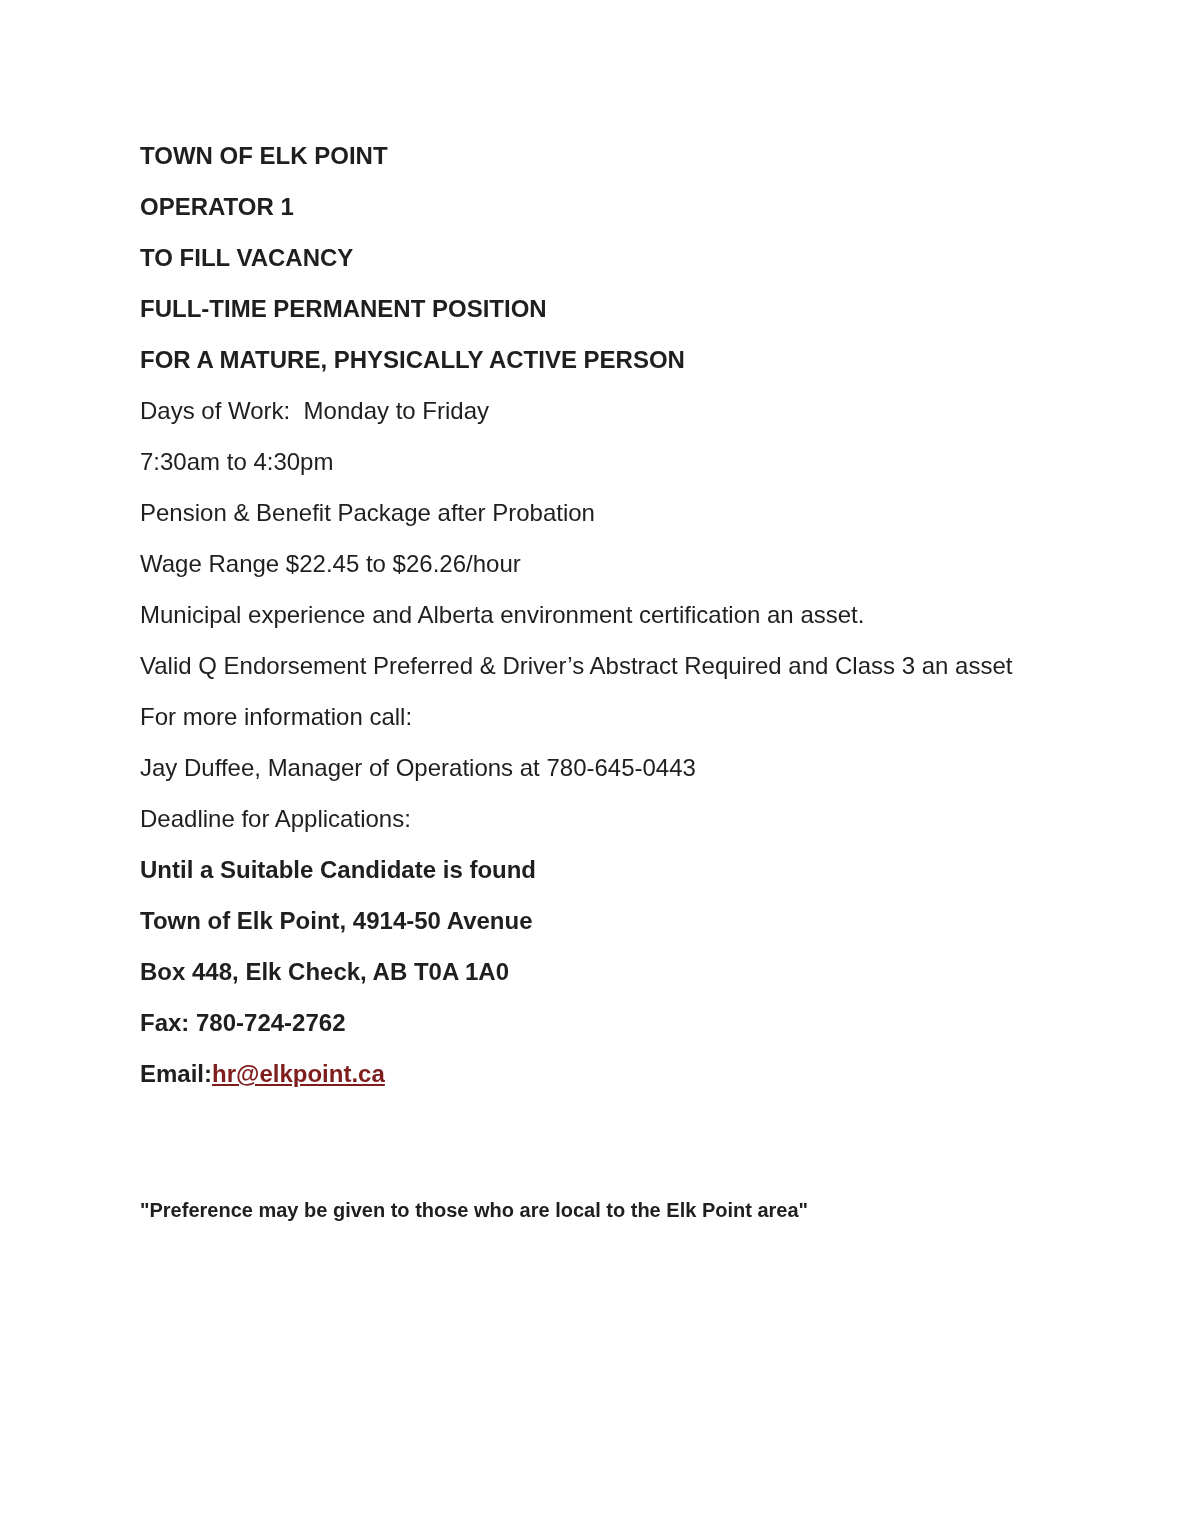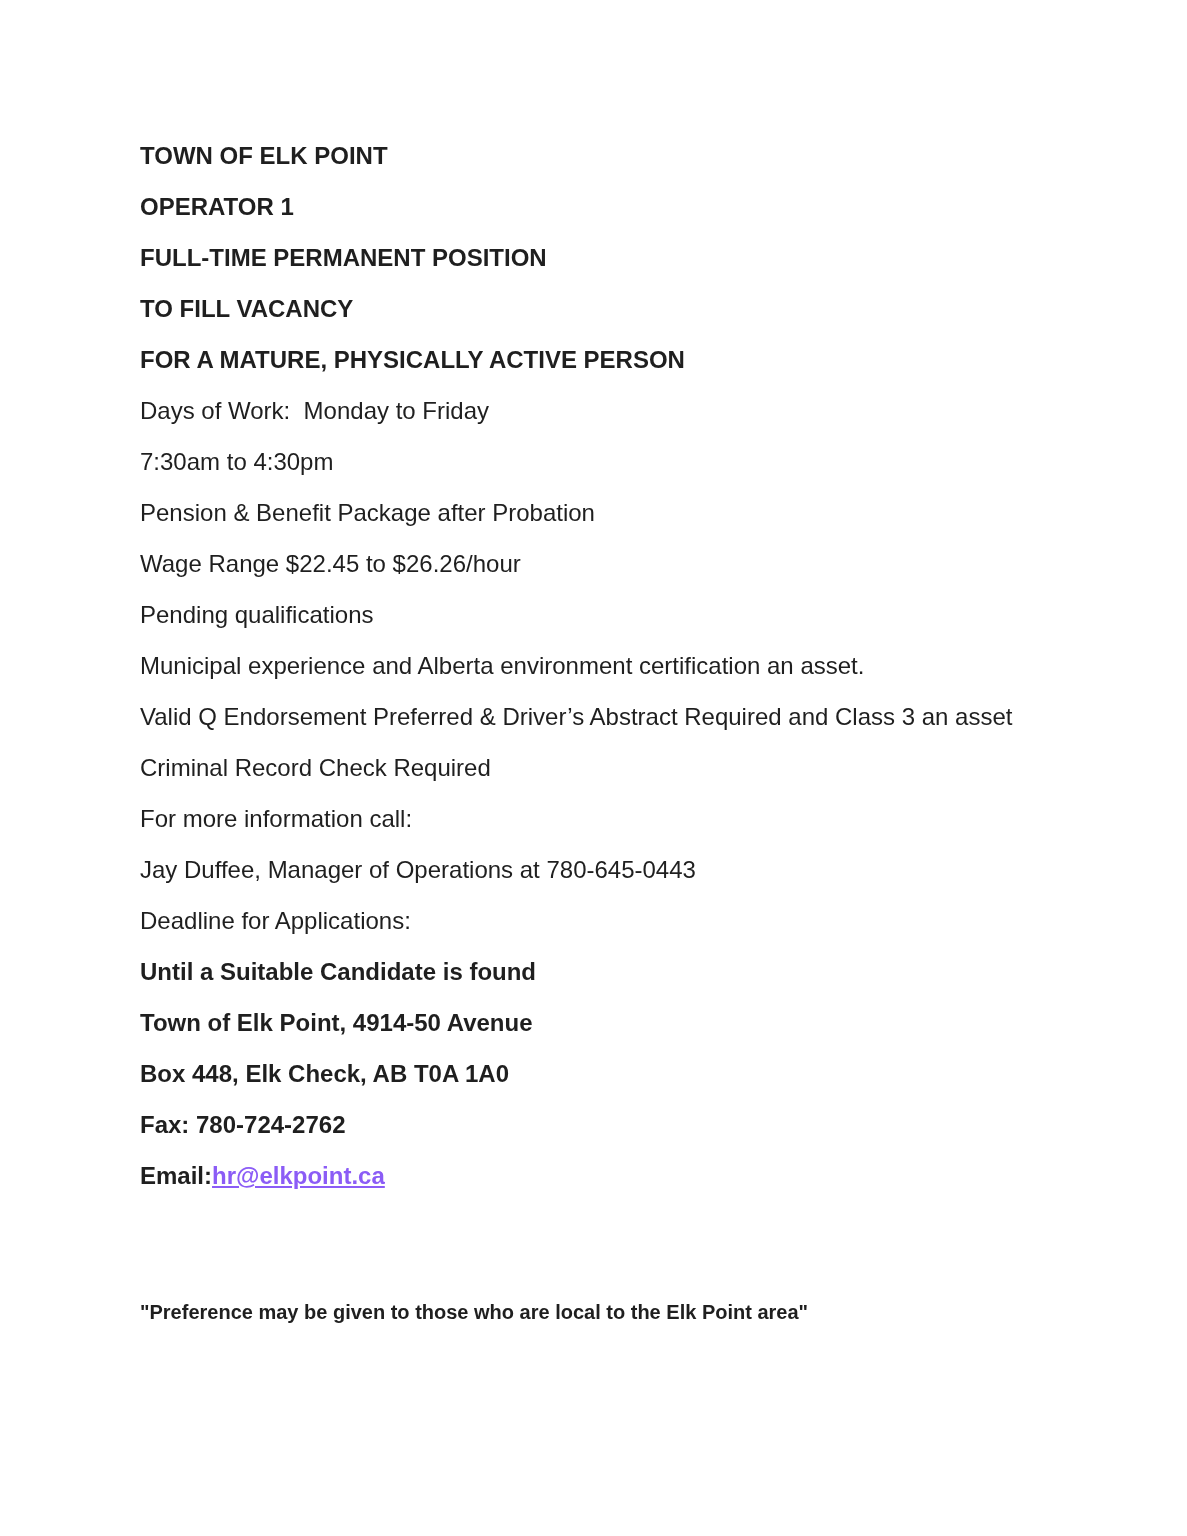--- a/index.html
+++ b/index.html
@@ -23,50 +23,48 @@
     font-size: 24px;
     line-height: 30px;
     white-space: pre-wrap;
     color: #1f1f1f;
   }
   .bold { font-weight: bold; }
   .underline { }
   .email-line { font-weight: bold; }
   .email-label { }
   a.email-link {
-    color: #8b5cf6;
+    color: #7f1d1d;
     font-weight: bold;
     cursor: pointer;
   }
   p.footer-note {
     margin-top: 108px;
     font-size: 20px;
     line-height: 26px;
     font-weight: 600;
   }
 </style>
 </head>
 <body>
 
 <div class="page">
 
   <p class="bold">TOWN OF ELK POINT</p>
   <p class="bold">OPERATOR 1</p>
+  <p class="bold">TO FILL VACANCY</p>
   <p class="bold">FULL-TIME PERMANENT POSITION</p>
-  <p class="bold">TO FILL VACANCY</p>
   <p class="bold">FOR A MATURE, PHYSICALLY ACTIVE PERSON</p>
 
   <p>Days of Work:  Monday to Friday</p>
   <p>7:30am to 4:30pm</p>
   <p>Pension &amp; Benefit Package after Probation</p>
   <p>Wage Range $22.45 to $26.26/hour</p>
-  <p>Pending qualifications</p>
   <p>Municipal experience and Alberta environment certification an asset.</p>
   <p>Valid Q Endorsement Preferred &amp; Driver’s Abstract Required and Class 3 an asset</p>
-  <p>Criminal Record Check Required</p>
   <p>For more information call:</p>
   <p>Jay Duffee, Manager of Operations at 780-645-0443</p>
 
   <p class="underline">Deadline for Applications:</p>
 
   <p class="bold">Until a Suitable Candidate is found</p>
   <p class="bold">Town of Elk Point, 4914-50 Avenue</p>
   <p class="bold">Box 448, Elk Check, AB T0A 1A0</p>
   <p class="bold">Fax: 780-724-2762</p>
 

